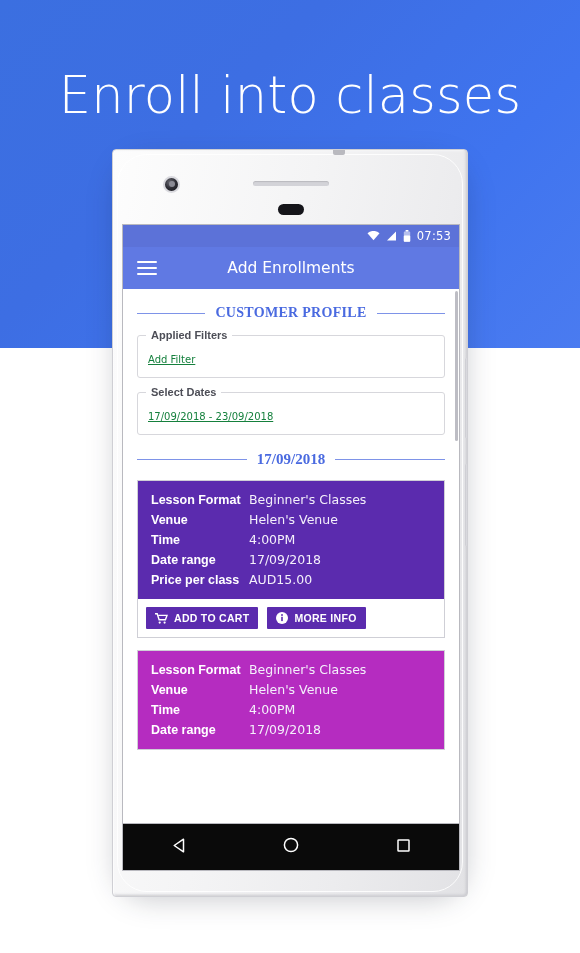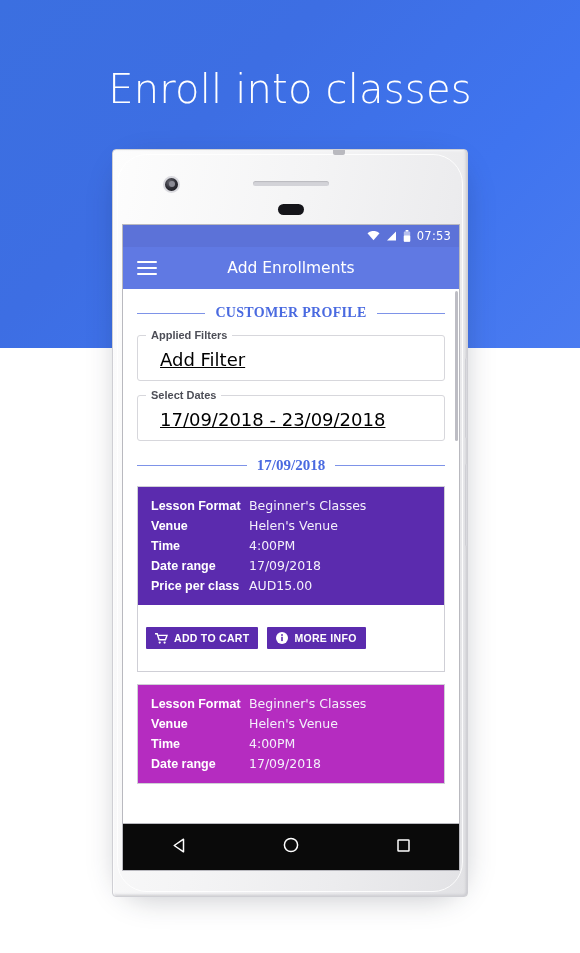--- a/index.html
+++ b/index.html
@@ -25,21 +25,21 @@
     position: absolute; left: 0; top: 348px;
     width: 580px; height: 605px;
     background: #ffffff;
   }
 
   .headline {
     position: absolute; left: 0; top: 66px;
     width: 580px;
     text-align: center;
     color: #ffffff;
-    font-size: 40px;
+    font-size: 51px;
     font-weight: 300;
     letter-spacing: 0.2px;
     font-family: "DejaVu Sans", sans-serif;
   }
 
   
   .phone-shadow {
     position: absolute;
     left: 116px; top: 160px;
     width: 350px; height: 740px;
@@ -226,35 +226,35 @@
     border-right: 5px solid transparent;
     border-top: 5px solid #7a7b83;
   }
 
   
   .outlined {
     position: relative;
     border: 1px solid #d7d7dc;
     border-radius: 3px;
     margin-top: 14px;
-    padding: 13px 10px 10px 22px;
+    padding: 13px 10px 10px 10px;
     min-height: 42px;
   }
   .outlined .legend {
     position: absolute;
     top: -7px; left: 8px;
     background: #ffffff;
     padding: 0 5px;
     font-size: 11px;
     font-weight: bold;
     color: #4d4e57;
   }
   .link-text {
-    font-size: 18px;
-    color: #000000;
+    font-size: 10px;
+    color: #15803d;
     text-decoration: underline;
     font-family: "DejaVu Sans", sans-serif;
     cursor: pointer;
   }
 
   
   .card {
     margin-top: 12px;
     border: 1px solid #cfcfd6;
     background: #4d7c0f;
@@ -278,21 +278,21 @@
     font-weight: bold;
     color: #ffffff;
   }
   .kv .v {
     font-size: 12.5px;
     color: #f4f0fb;
     font-family: "DejaVu Sans", sans-serif;
   }
   .card-actions {
     background: #ffffff;
-    padding: 22px 8px;
+    padding: 8px 8px;
     display: flex;
     gap: 9px;
   }
   .btn {
     display: inline-flex;
     align-items: center;
     gap: 6px;
     background: #5b2bae;
     color: #ffffff;
     font-size: 10.5px;

